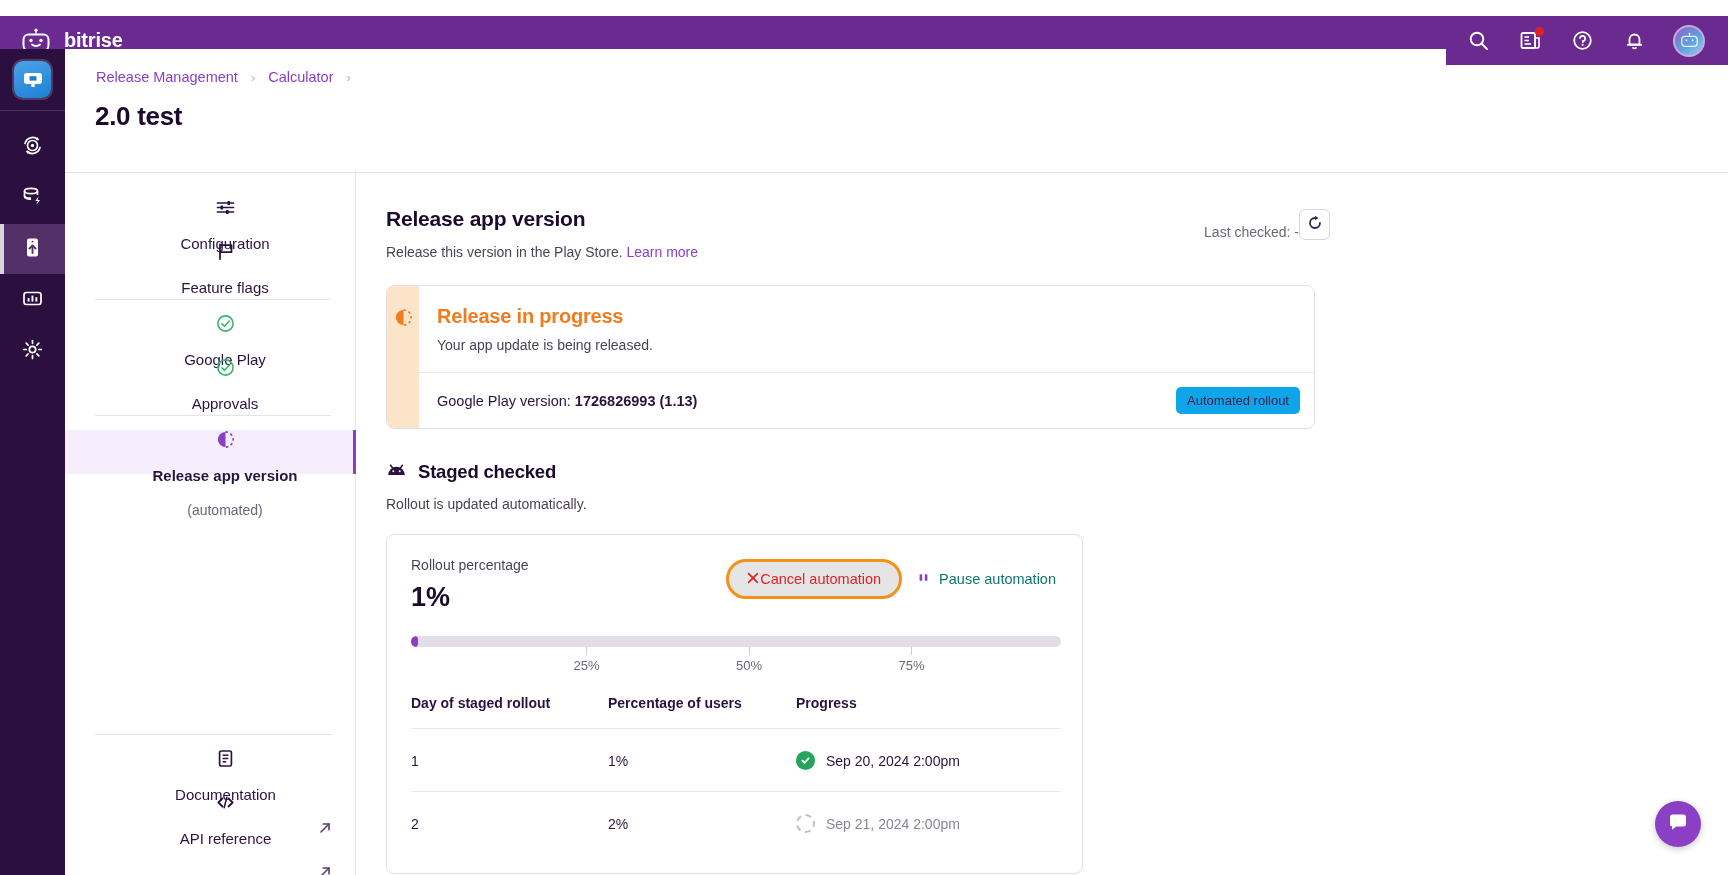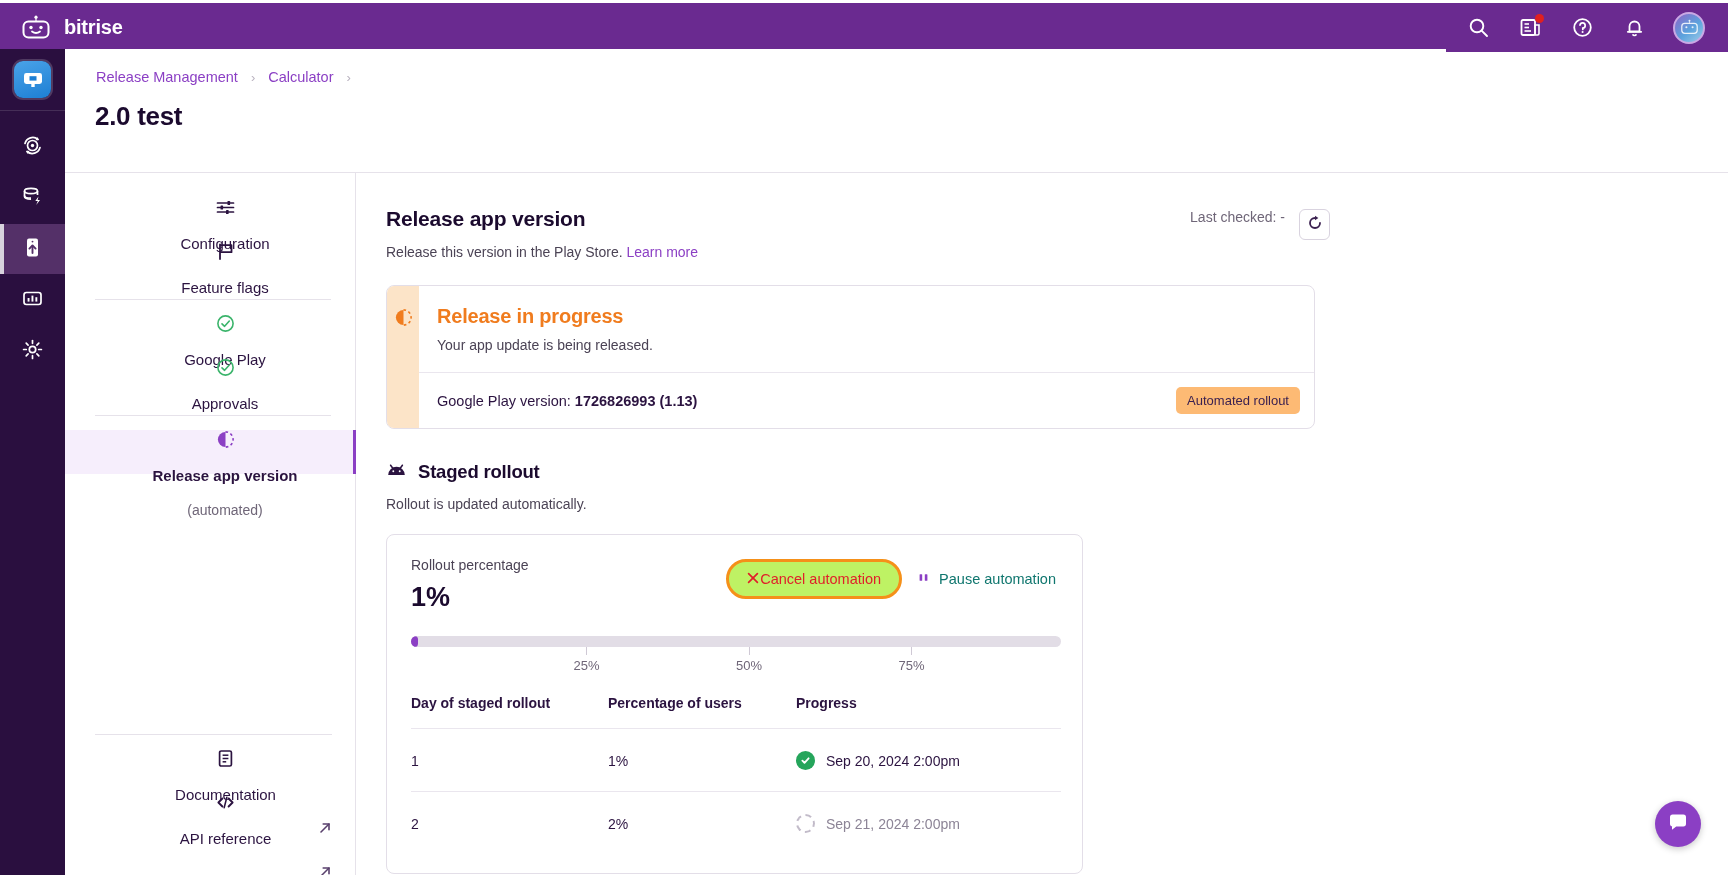--- a/index.html
+++ b/index.html
@@ -6,21 +6,21 @@
   html, body {
     width: 1728px; height: 875px;
     font-family: "Liberation Sans", sans-serif;
     background: #ffffff;
     overflow: hidden;
     color: #1b0a2e;
   }
 
   
   .topbar {
-    position: absolute; top: 3px; left: 0;
+    position: absolute; top: 16px; left: 0;
     width: 1728px; height: 49px;
     background: #6a2a90;
     display: flex; align-items: center;
   }
   .brand {
     display: flex; align-items: center; gap: 11px;
     margin-left: 19px; width: 145px;
   }
   .brand-logo { width: 34px; height: 26px; display: block; }
   .brand-name {
@@ -146,21 +146,21 @@
   .main-inner { padding: 34px 0 0 30px; position: relative; }
 
   .sec-title { font-size: 21px; font-weight: bold; letter-spacing: -0.2px; }
   .sec-sub {
     margin-top: 13px; font-size: 14px; color: #4b4355;
   }
   .link { color: #8b3fc4; cursor: pointer; }
 
   .lastchecked {
     position: absolute; top: 36px; right: 398px;
-    display: flex; align-items: flex-start; gap: 14px;
+    display: flex; align-items: flex-end; 
   }
   .lc-label { font-size: 14px; color: #6f6678; }
   .refresh-btn {
     width: 31px; height: 31px; border: 1px solid #d9d3df;
     border-radius: 6px; background: #fff;
     display: flex; align-items: center; justify-content: center;
     cursor: pointer;
   }
 
   
@@ -182,21 +182,21 @@
   .banner-foot {
     border-top: 1px solid #eae6ee;
     padding: 14px 14px 14px 18px;
     display: flex; align-items: center;
     min-height: 51px;
   }
   .banner-ver { font-size: 14.5px; color: #2b1340; }
   .banner-ver b { font-weight: bold; }
   .pill {
     margin-left: auto;
-    background: #fdba74; color: #3b2150;
+    background: #0ea5e9; color: #3b2150;
     font-size: 13px; padding: 6px 11px; border-radius: 5px;
   }
 
   
   .staged-head {
     margin-top: 32px; display: flex; align-items: center; gap: 11px;
   }
   .staged-title { font-size: 18.5px; font-weight: bold; letter-spacing: -0.2px; }
   .staged-sub { margin-top: 13px; font-size: 14px; color: #4b4355; }
 
@@ -210,21 +210,21 @@
   .rp-label { font-size: 14px; color: #4b4355; }
   .rp-value { margin-top: 9px; font-size: 27px; font-weight: bold; }
   .card-actions {
     margin-left: auto; display: flex; align-items: center; gap: 13px;
     padding-top: 2px;
   }
   .cancel-btn {
     display: flex; align-items: center; gap: 1px;
     border: 3px solid #f59019; border-radius: 22px;
     padding: 9px 18px; color: #e0202a; font-size: 14.5px;
-    background: #bef264; cursor: pointer; font-weight: normal;
+    background: #e5e5e5; cursor: pointer; font-weight: normal;
   }
   .cancel-x { color: #e0202a; font-size: 14px; }
   .pause-btn {
     display: flex; align-items: center; gap: 9px;
     color: #0f766e; font-size: 14.5px; cursor: pointer;
     background: none; border: none; padding: 6px 2px;
     font-family: inherit;
   }
 
   .bar-wrap { margin-top: 23px; width: 650px; position: relative; }
@@ -574,21 +574,21 @@
     <div class="staged-head">
       <span>
         <svg width="21" height="15" viewBox="0 0 21 15">
           <path d="M2.2 12 A8.3 8.3 0 0 1 18.8 12 Z" fill="#2b1340"></path>
           <line x1="4.6" y1="2.2" x2="6.6" y2="5" stroke="#2b1340" stroke-width="1.5" stroke-linecap="round"></line>
           <line x1="16.4" y1="2.2" x2="14.4" y2="5" stroke="#2b1340" stroke-width="1.5" stroke-linecap="round"></line>
           <circle cx="7.3" cy="8.3" r="0.95" fill="#fff"></circle>
           <circle cx="13.7" cy="8.3" r="0.95" fill="#fff"></circle>
         </svg>
       </span>
-      <span class="staged-title">Staged rollout</span>
+      <span class="staged-title">Staged checked</span>
     </div>
     <div class="staged-sub">Rollout is updated automatically.</div>
 
     <div class="card">
       <div class="card-row1">
         <div>
           <div class="rp-label">Rollout percentage</div>
           <div class="rp-value">1%</div>
         </div>
         <div class="card-actions">

